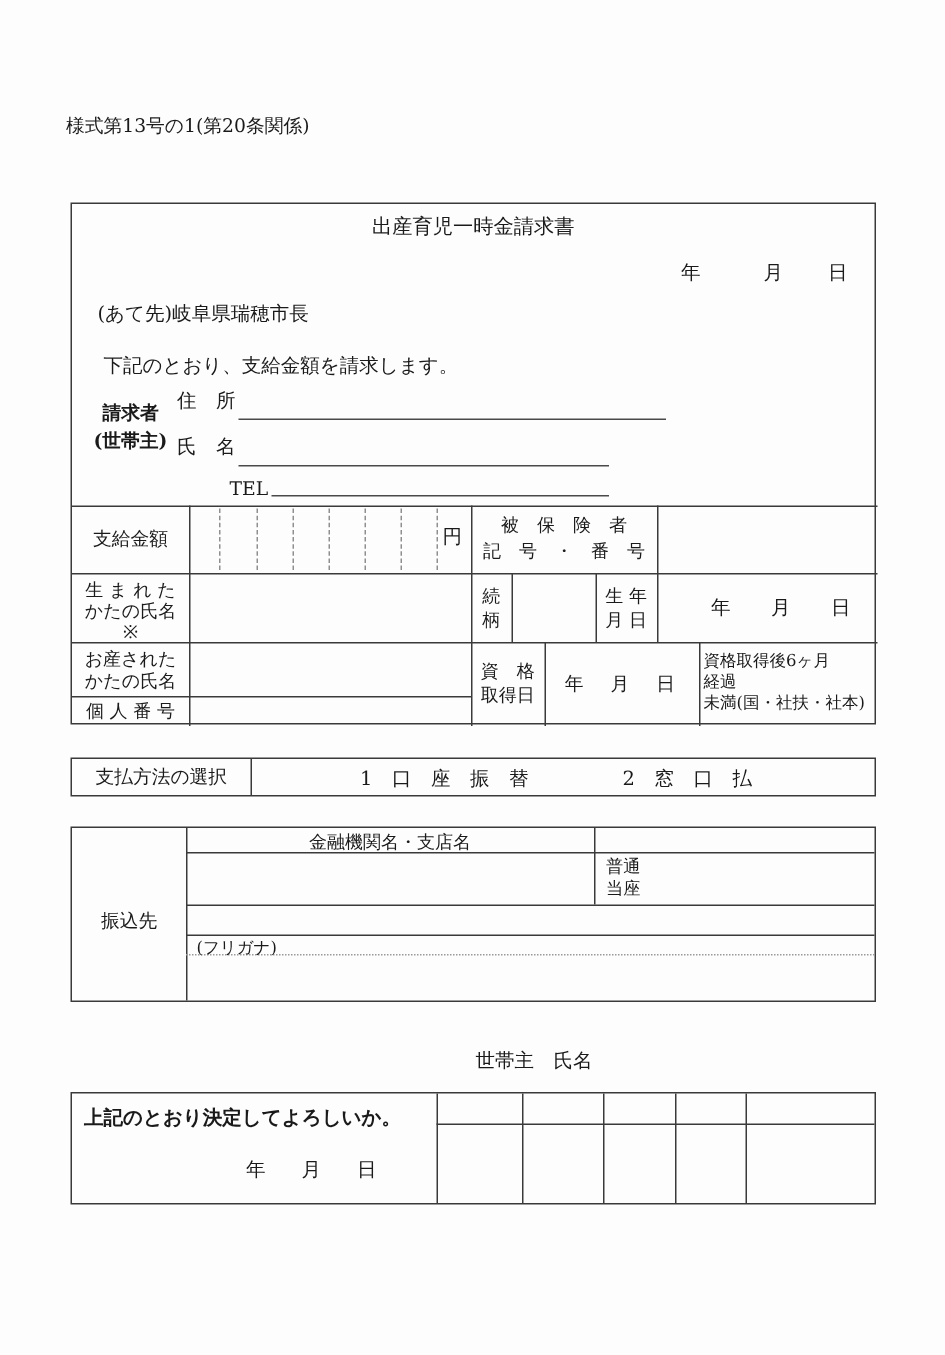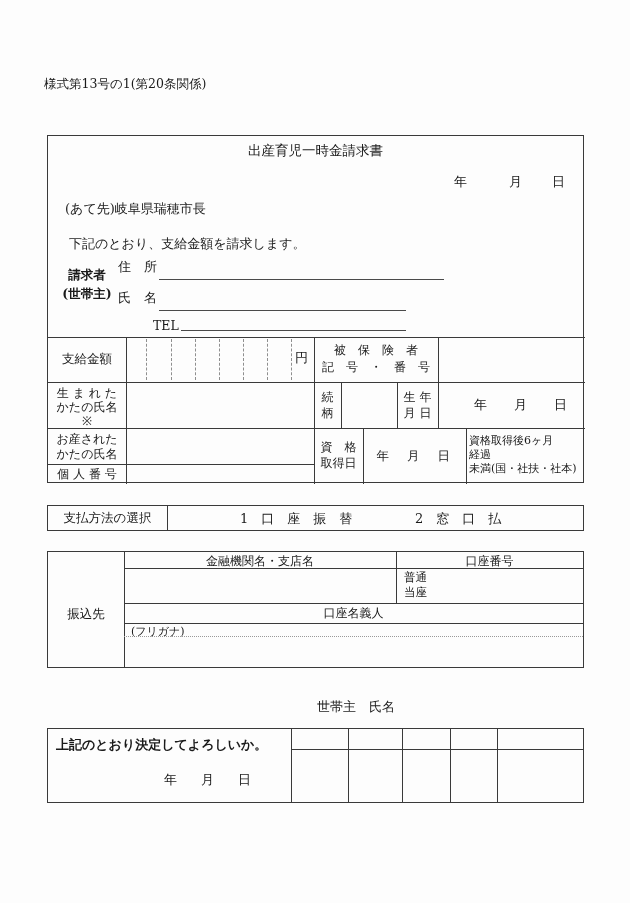--- a/index.html
+++ b/index.html
@@ -139,26 +139,24 @@
   <div class="box" style="left:47px;top:551px;width:537px;height:117px;">
     <div class="vline" style="left:76px;top:0;height:115px;"></div>
     <div class="vline" style="left:348px;top:0;height:51px;"></div>
     <div class="hline" style="left:76px;top:16px;width:459px;"></div>
     <div class="hline" style="left:76px;top:51px;width:459px;"></div>
     <div class="hline" style="left:76px;top:71px;width:459px;"></div>
     <div class="hdot" style="left:76px;top:84px;width:459px;"></div>
 
     <div class="abs center fs125" style="left:0;top:54px;width:76px;">振込先</div>
     <div class="abs center fs12" style="left:76px;top:1px;width:272px;">金融機関名・支店名</div>
-    <div class="abs center fs12" style="left:348px;top:1px;width:187px;">口座番号</div>
     <div class="abs" style="left:77px;top:17px;width:270px;height:33px;"></div>
     <div class="abs fs115" style="left:356px;top:18px;">普通</div>
     <div class="abs fs115" style="left:356px;top:33px;">当座</div>
     <div class="abs" style="left:392px;top:17px;width:142px;height:33px;"></div>
-    <div class="abs center fs12" style="left:76px;top:53px;width:459px;">口座名義人</div>
     <div class="abs fs11" style="left:83px;top:72px;">(フリガナ)</div>
     <div class="abs" style="left:160px;top:71px;width:374px;height:13px;"></div>
     <div class="abs" style="left:77px;top:85px;width:457px;height:30px;"></div>
   </div>
 
   <div class="abs" style="left:317px;top:698px;">世帯主　氏名</div>
 
   <div class="box" style="left:47px;top:728px;width:537px;height:75px;">
     <div class="vline" style="left:243px;top:0;height:73px;"></div>
     <div class="vline" style="left:300px;top:0;height:73px;"></div>

